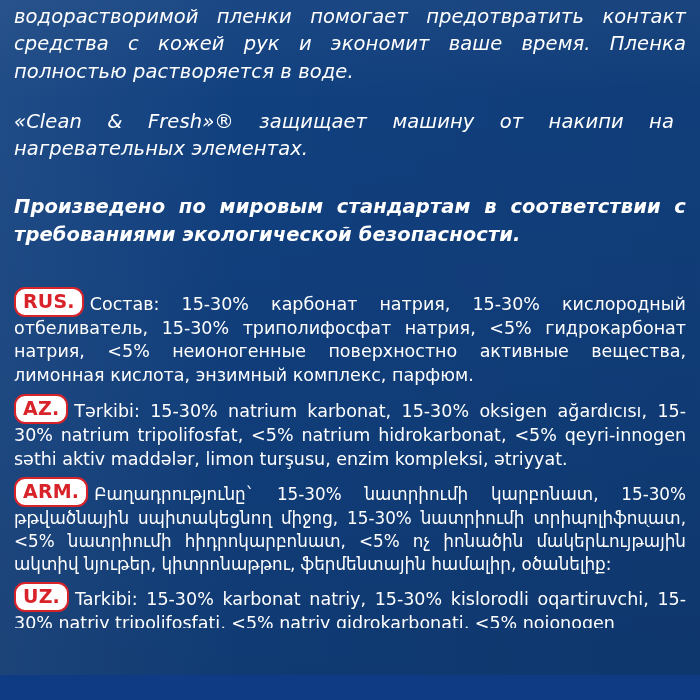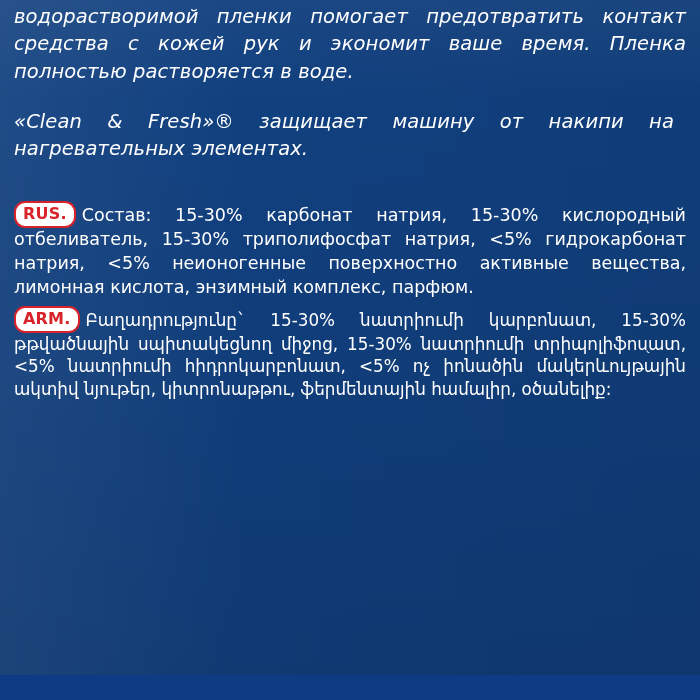--- a/index.html
+++ b/index.html
@@ -62,21 +62,21 @@
     margin-bottom: 6px;
     position: relative;
   }
   .lang-block:last-child { margin-bottom: 0; }
 
   .badge {
     display: inline-block;
     background: #ffffff;
     color: #d8232a;
     font-weight: 700;
-    font-size: 16px;
+    font-size: 19px;
     line-height: 1;
     padding: 3px 7px 4px 7px;
     border-radius: 11px;
     border: 2px solid #d8232a;
     margin-right: 6px;
     vertical-align: 2px;
     letter-spacing: 0.2px;
     white-space: nowrap;
   }
   .lang-text {
@@ -94,28 +94,35 @@
 <body>
 
 <div id="page">
 
   <p class="intro p1">
     <span class="clip">коротких и средних циклах мойки. Использование водорастворимой пленки помогает предотвратить контакт средства с кожей рук и экономит ваше время. Пленка полностью растворяется в воде.</span>
   </p>
 
   <p class="intro p2">«Clean &amp; Fresh»® защищает машину от накипи на нагревательных элементах.</p>
 
+  <p class="intro p3">Произведено по мировым стандартам в соответствии с требованиями экологической безопасности.</p>
 
   <div class="composition">
 
     <div class="lang-block">
       <span class="badge">RUS.</span><span class="lang-text">Состав: 15-30% карбонат натрия, 15-30% кислородный отбеливатель, 15-30% триполифосфат натрия, &lt;5% гидрокарбонат натрия, &lt;5% неионогенные поверхностно активные вещества, лимонная кислота, энзимный комплекс, парфюм.</span>
     </div>
 
 
+    <div class="lang-block">
+      <span class="badge">AZ.</span><span class="lang-text">Tərkibi: 15-30% natrium karbonat, 15-30% oksigen ağardıcısı, 15-30% natrium tripolifosfat, &lt;5% natrium hidrokarbonat, &lt;5% qeyri-innogen səthi aktiv maddələr, limon turşusu, enzim kompleksi, ətriyyat.</span>
+    </div>
 
     <div class="lang-block arm">
       <span class="badge">ARM.</span><span class="lang-text">Բաղադրությունը` 15-30% նատրիումի կարբոնատ, 15-30% թթվածնային սպիտակեցնող միջոց, 15-30% նատրիումի տրիպոլիֆոս֖ատ, &lt;5% նատրիումի հիդրոկարբոնատ, &lt;5% ոչ իոնածին մակերևույթային ակտիվ նյութեր, կիտրոնաթթու, ֆերմենտային համալիր, օծանելիք:</span>
     </div>
 
+    <div class="lang-block clip-bottom">
+      <span class="badge">UZ.</span><span class="lang-text">Tarkibi: 15-30% karbonat natriy, 15-30% kislorodli oqartiruvchi, 15-30% natriy tripolifosfati, &lt;5% natriy gidrokarbonati, &lt;5% noionogen</span>
+    </div>
 
   </div>
 </div>
 
 </body></html>

